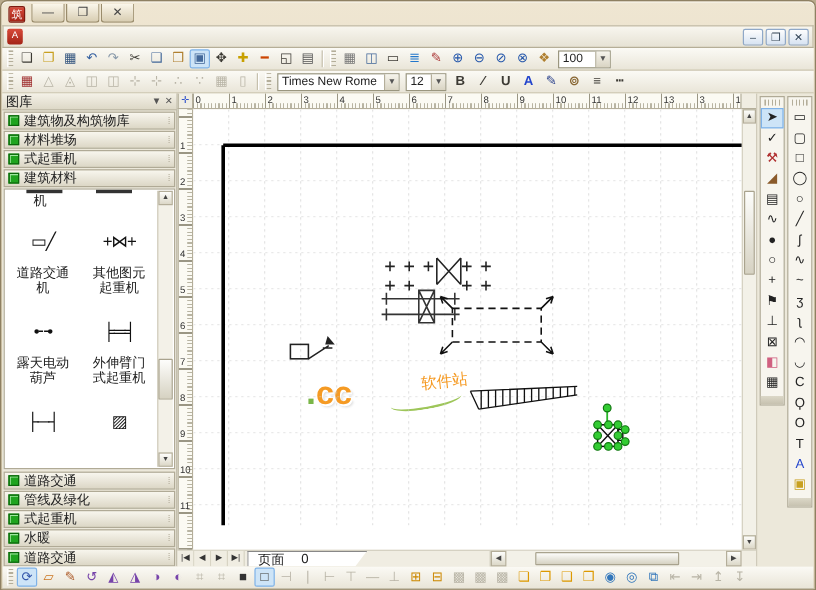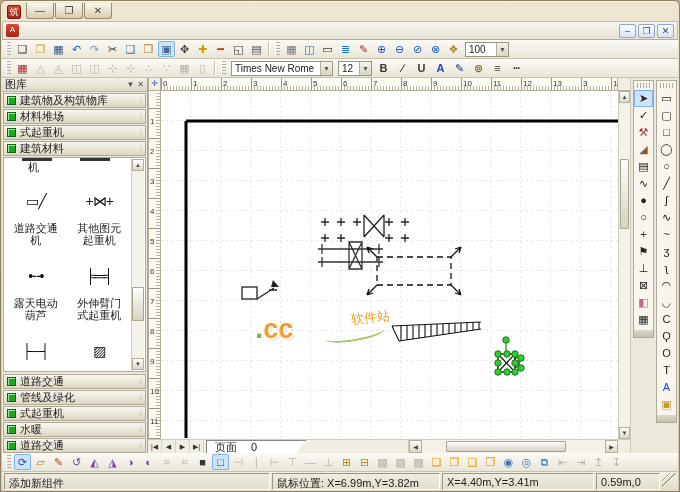--- a/index.html
+++ b/index.html
@@ -773,20 +773,13 @@
         </span>
         <span class="tbtn dis">
           <span class="g">↥</span>
         </span>
         <span class="tbtn dis">
           <span class="g">↧</span>
         </span>
       </span>
   </div>
 
-  <div class="statusbar">
-    <span class="scell hint">添加新组件</span>
-    <span class="scell mouse">鼠标位置: X=6.99m,Y=3.82m</span>
-    <span class="scell coord">X=4.40m,Y=3.41m</span>
-    <span class="scell size">0.59m,0</span>
-    <span class="rgrip"></span>
-  </div>
 </div>
 
 </body></html>

